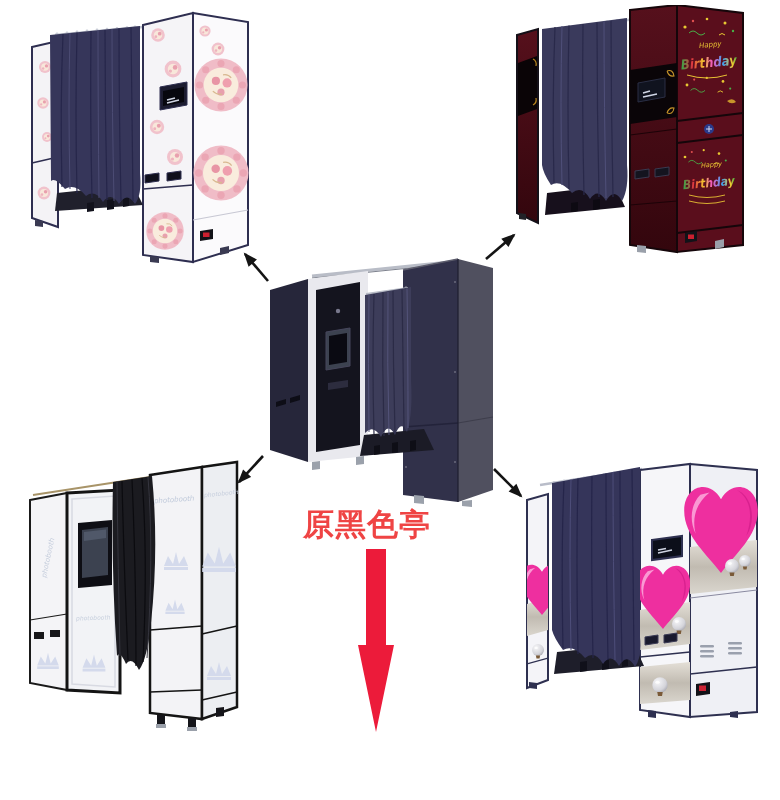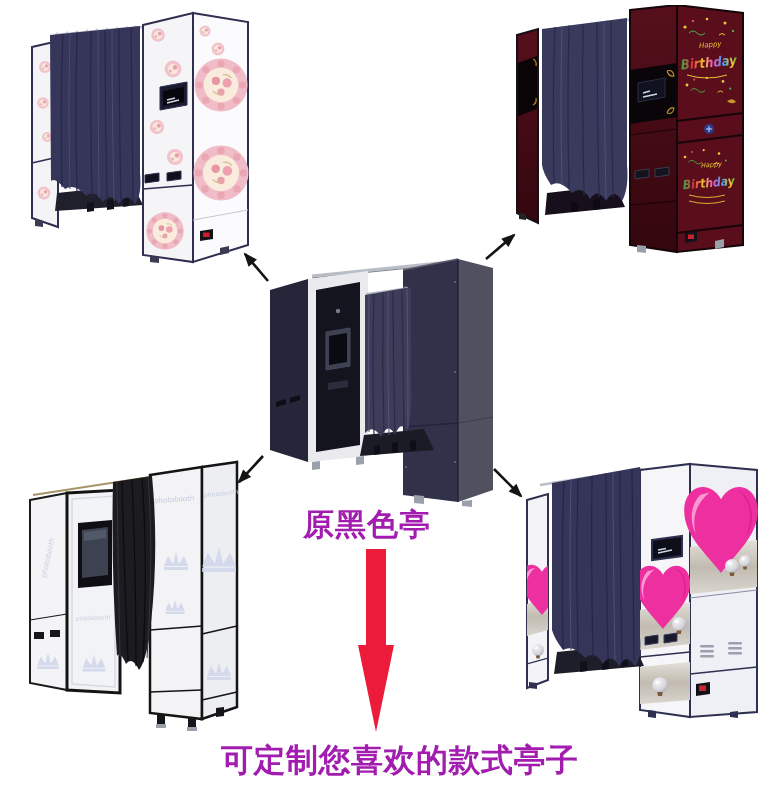--- a/index.html
+++ b/index.html
@@ -1,19 +1,19 @@
 <!DOCTYPE html>
 <html><head>
 <meta charset="utf-8">
 <style>
   html,body{margin:0;padding:0;background:#ffffff;}
   .stage{position:relative;width:780px;height:800px;background:#ffffff;overflow:hidden;
          font-family:"DejaVu Sans",sans-serif;}
   .booth{position:absolute;}
-  .label{position:absolute;color:#a21caf;font-weight:700;white-space:nowrap;line-height:1.1;
+  .label{position:absolute;color:#ef4444;font-weight:700;white-space:nowrap;line-height:1.1;
          font-family:"DejaVu Sans","Liberation Sans",sans-serif;}
   #center-label{left:303px;top:507px;font-size:31px;letter-spacing:1px;}
   #bottom-caption{left:221px;top:743px;font-size:32px;letter-spacing:0.5px;}
   #arrows{position:absolute;left:0;top:0;pointer-events:none;}
   svg text{font-family:"DejaVu Sans","Liberation Sans",sans-serif;}
 </style>
 </head>
 <body>
 
 <div class="stage">
@@ -416,15 +416,14 @@
       </marker>
     </defs>
     <line x1="268" y1="281" x2="245" y2="254" stroke="#141414" stroke-width="2.6" marker-end="url(#ah)"></line>
     <line x1="486" y1="259" x2="514" y2="235" stroke="#141414" stroke-width="2.6" marker-end="url(#ah)"></line>
     <line x1="263" y1="456" x2="239" y2="482" stroke="#141414" stroke-width="2.6" marker-end="url(#ah)"></line>
     <line x1="494" y1="469" x2="521" y2="496" stroke="#141414" stroke-width="2.6" marker-end="url(#ah)"></line>
     <path d="M366,549 L386,549 L386,645 L394,645 L376,732 L358,645 L366,645 Z" fill="#ec1b3a"></path>
   </svg>
 
   <div class="label" id="center-label">原黑色亭</div>
-  <div class="label" id="bottom-caption">可定制您喜欢的款式亭子</div>
 
 </div>
 
 </body></html>

